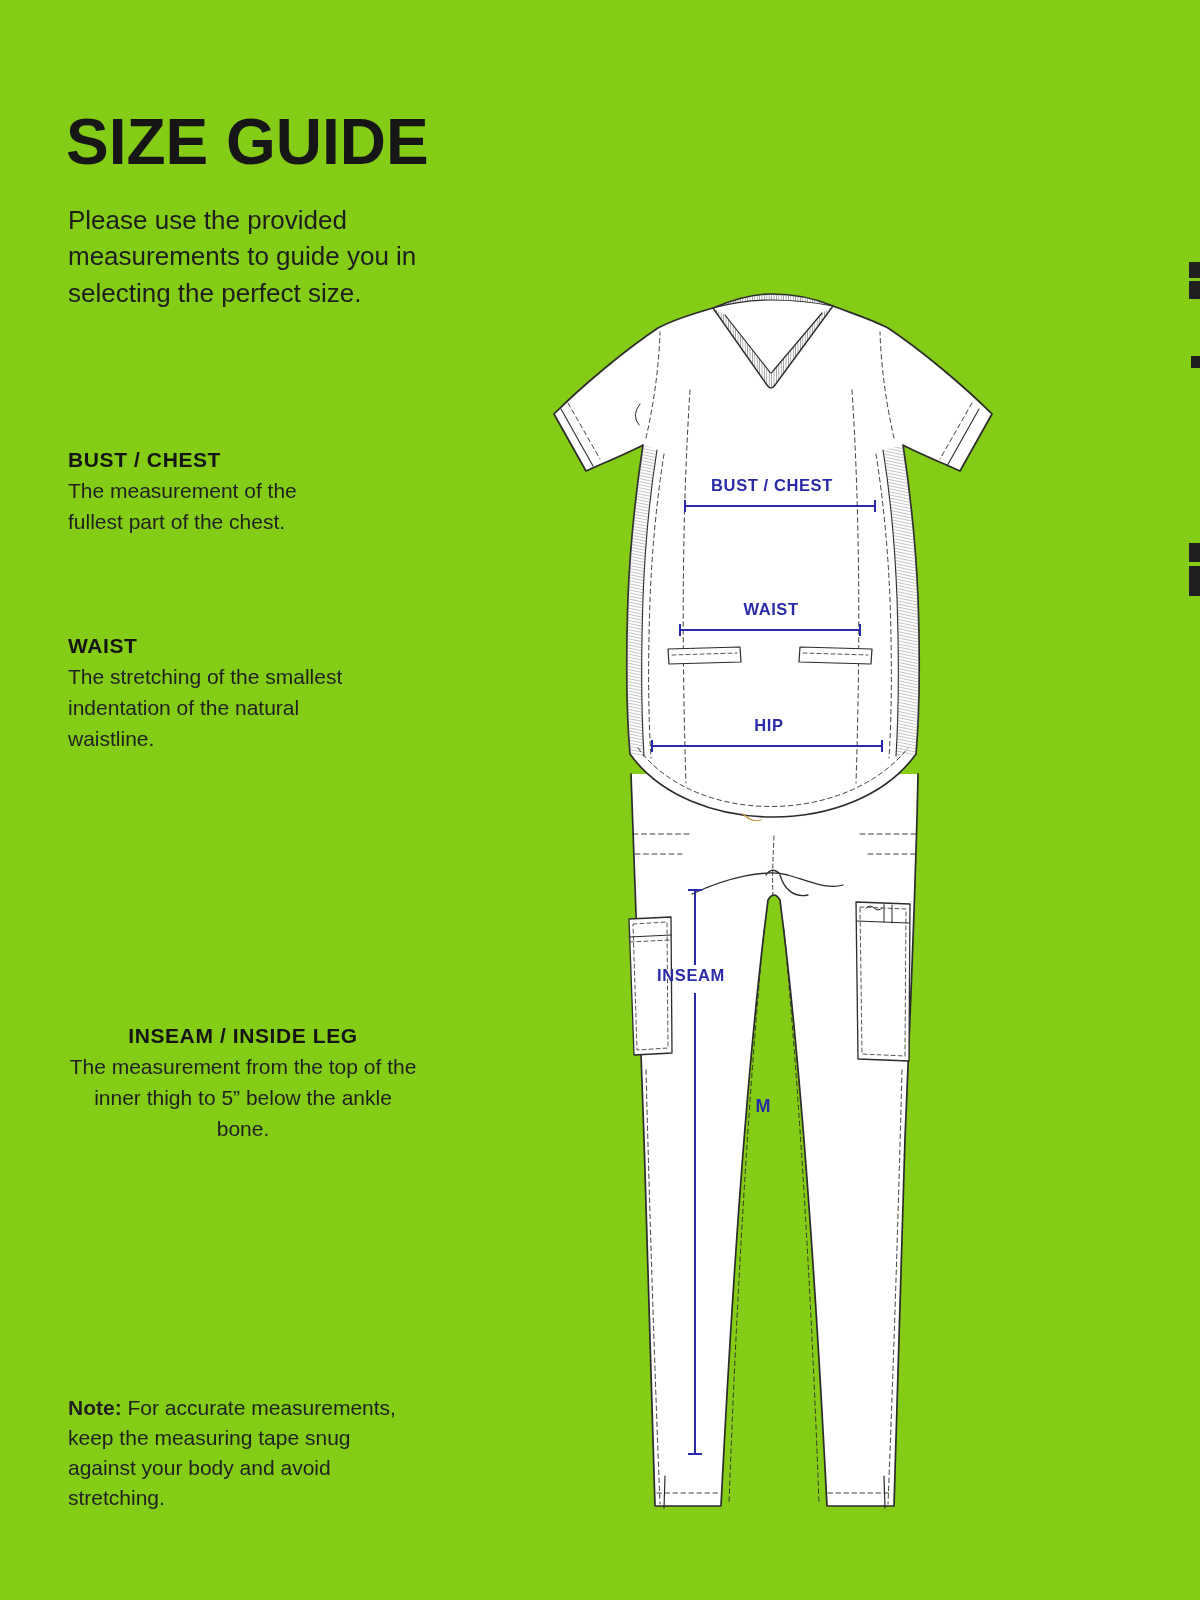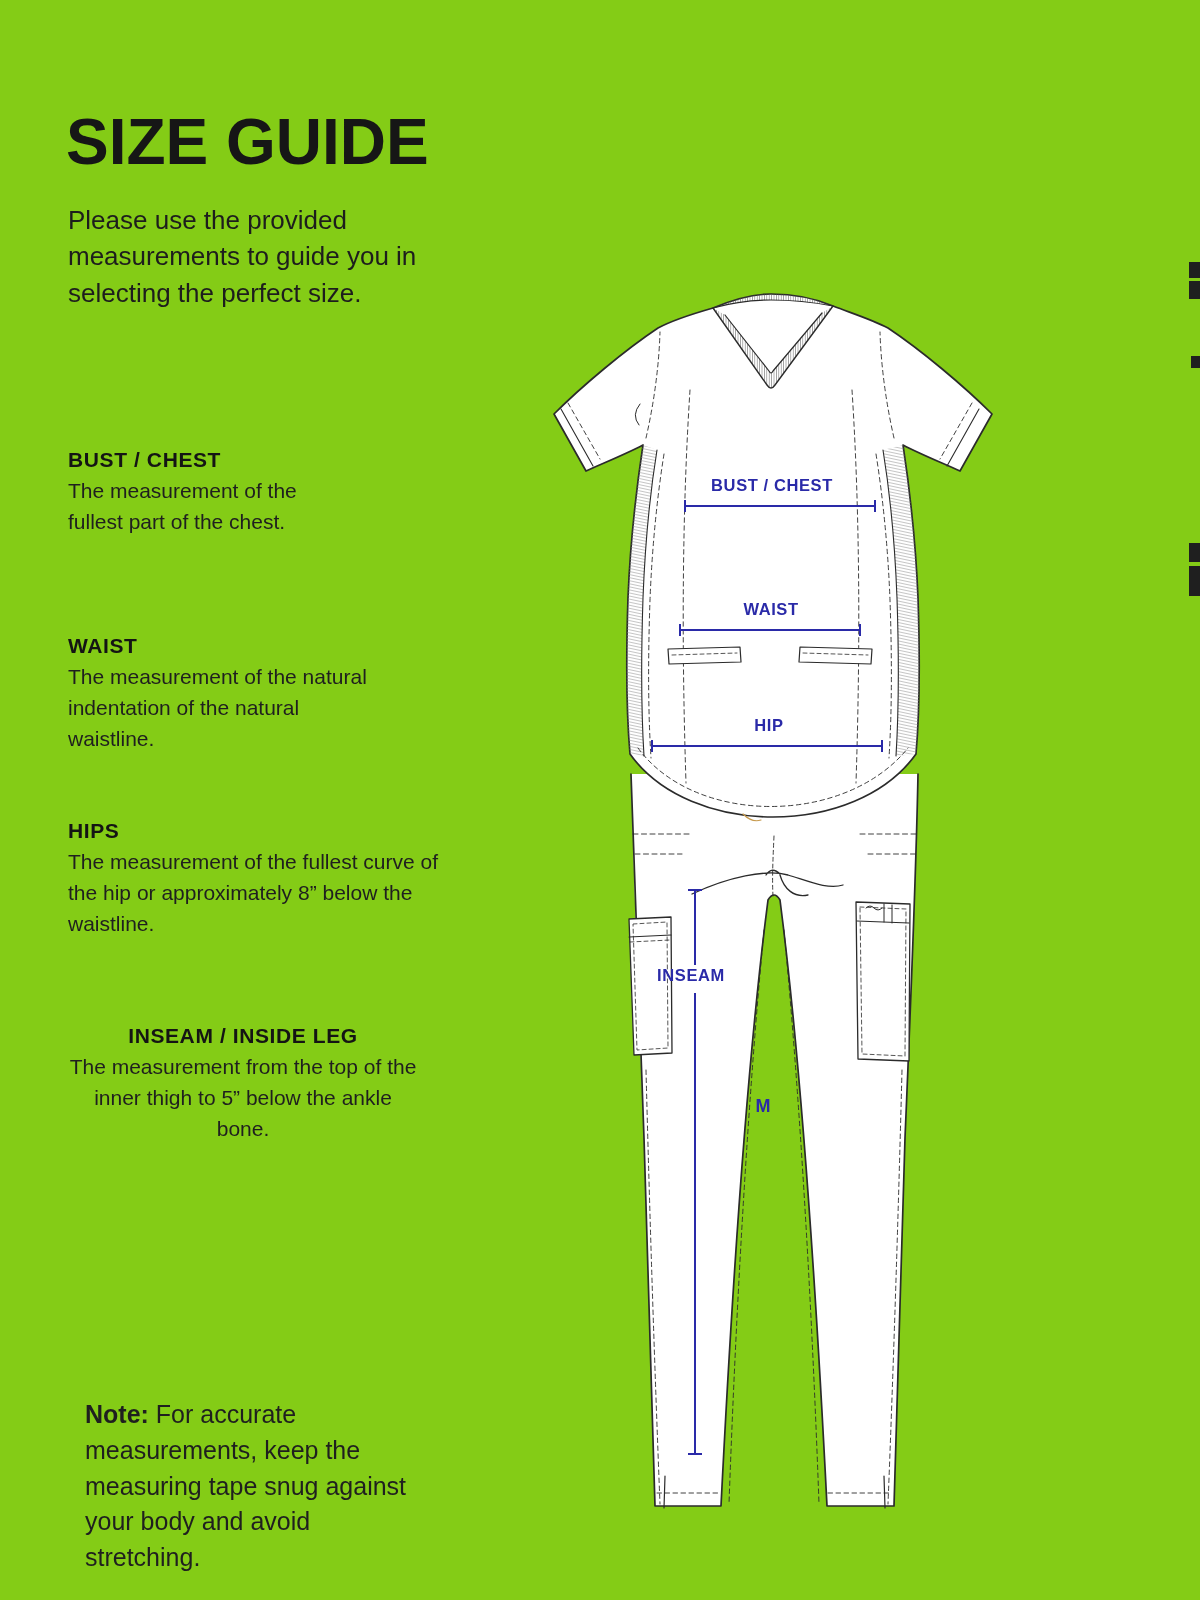--- a/index.html
+++ b/index.html
@@ -17,22 +17,22 @@
 
   .section { position:absolute; left:68px; }
   .section h3 { margin:0; font-size:21px; font-weight:700; letter-spacing:0.6px; color:#141414; }
   .section p  { margin:4px 0 0 0; font-size:21px; line-height:1.47; color:#1f1f1f; }
 
   .sec-bust   { top:448px;  width:280px; }
   .sec-waist  { top:634px;  width:305px; }
   .sec-hips   { top:819px;  width:375px; }
   .sec-inseam { top:1024px; width:350px;text-align:center; }
 
-  .note { position:absolute; left:85px; top:1372px; width:338px;
-          font-size:25px; line-height:1.43; color:#1f1f1f; }
+  .note { position:absolute; left:68px; top:1372px; width:338px;
+          font-size:21px; line-height:1.43; color:#1f1f1f; }
   .note .note-label { font-weight:700; }
 
   .figure { position:absolute; left:540px; top:278px; width:460px; height:1250px; }
   .figure svg { display:block; width:460px; height:1250px; }
 
   .edge-artifact { position:absolute; background:#1f1f1f; }
   .ea1 { left:1189px; top:262px; width:11px; height:16px; }
   .ea2 { left:1189px; top:281px; width:11px; height:18px; }
   .ea3 { left:1191px; top:356px; width:9px;  height:12px; }
   .ea4 { left:1189px; top:543px; width:11px; height:19px; }
@@ -51,27 +51,23 @@
 
   <p class="intro">Please use the provided measurements to guide you in selecting the perfect size.</p>
 
   <div class="section sec-bust">
     <h3>BUST / CHEST</h3>
     <p>The measurement of the fullest part of the chest.</p>
   </div>
 
   <div class="section sec-waist">
     <h3>WAIST</h3>
-    <p>The measurement of the natural indentation of the natural waistline.</p>
+    <p>The stretching of the smallest indentation of the natural waistline.</p>
   </div>
 
-  <div class="section sec-hips">
-    <h3>HIPS</h3>
-    <p>The measurement of the fullest curve of the hip or approximately 8” below the waistline.</p>
-  </div>
 
   <div class="section sec-inseam">
     <h3>INSEAM / INSIDE LEG</h3>
     <p>The measurement from the top of the inner thigh to 5” below the ankle bone.</p>
   </div>
 
   <p class="note"><span class="note-label">Note:</span><span> For accurate measurements, keep the measuring tape snug against your body and avoid stretching.</span></p>
 
   <div class="figure">
     <svg viewBox="0 0 460 1250" xmlns="http://www.w3.org/2000/svg" stroke="#2b2b2b">

